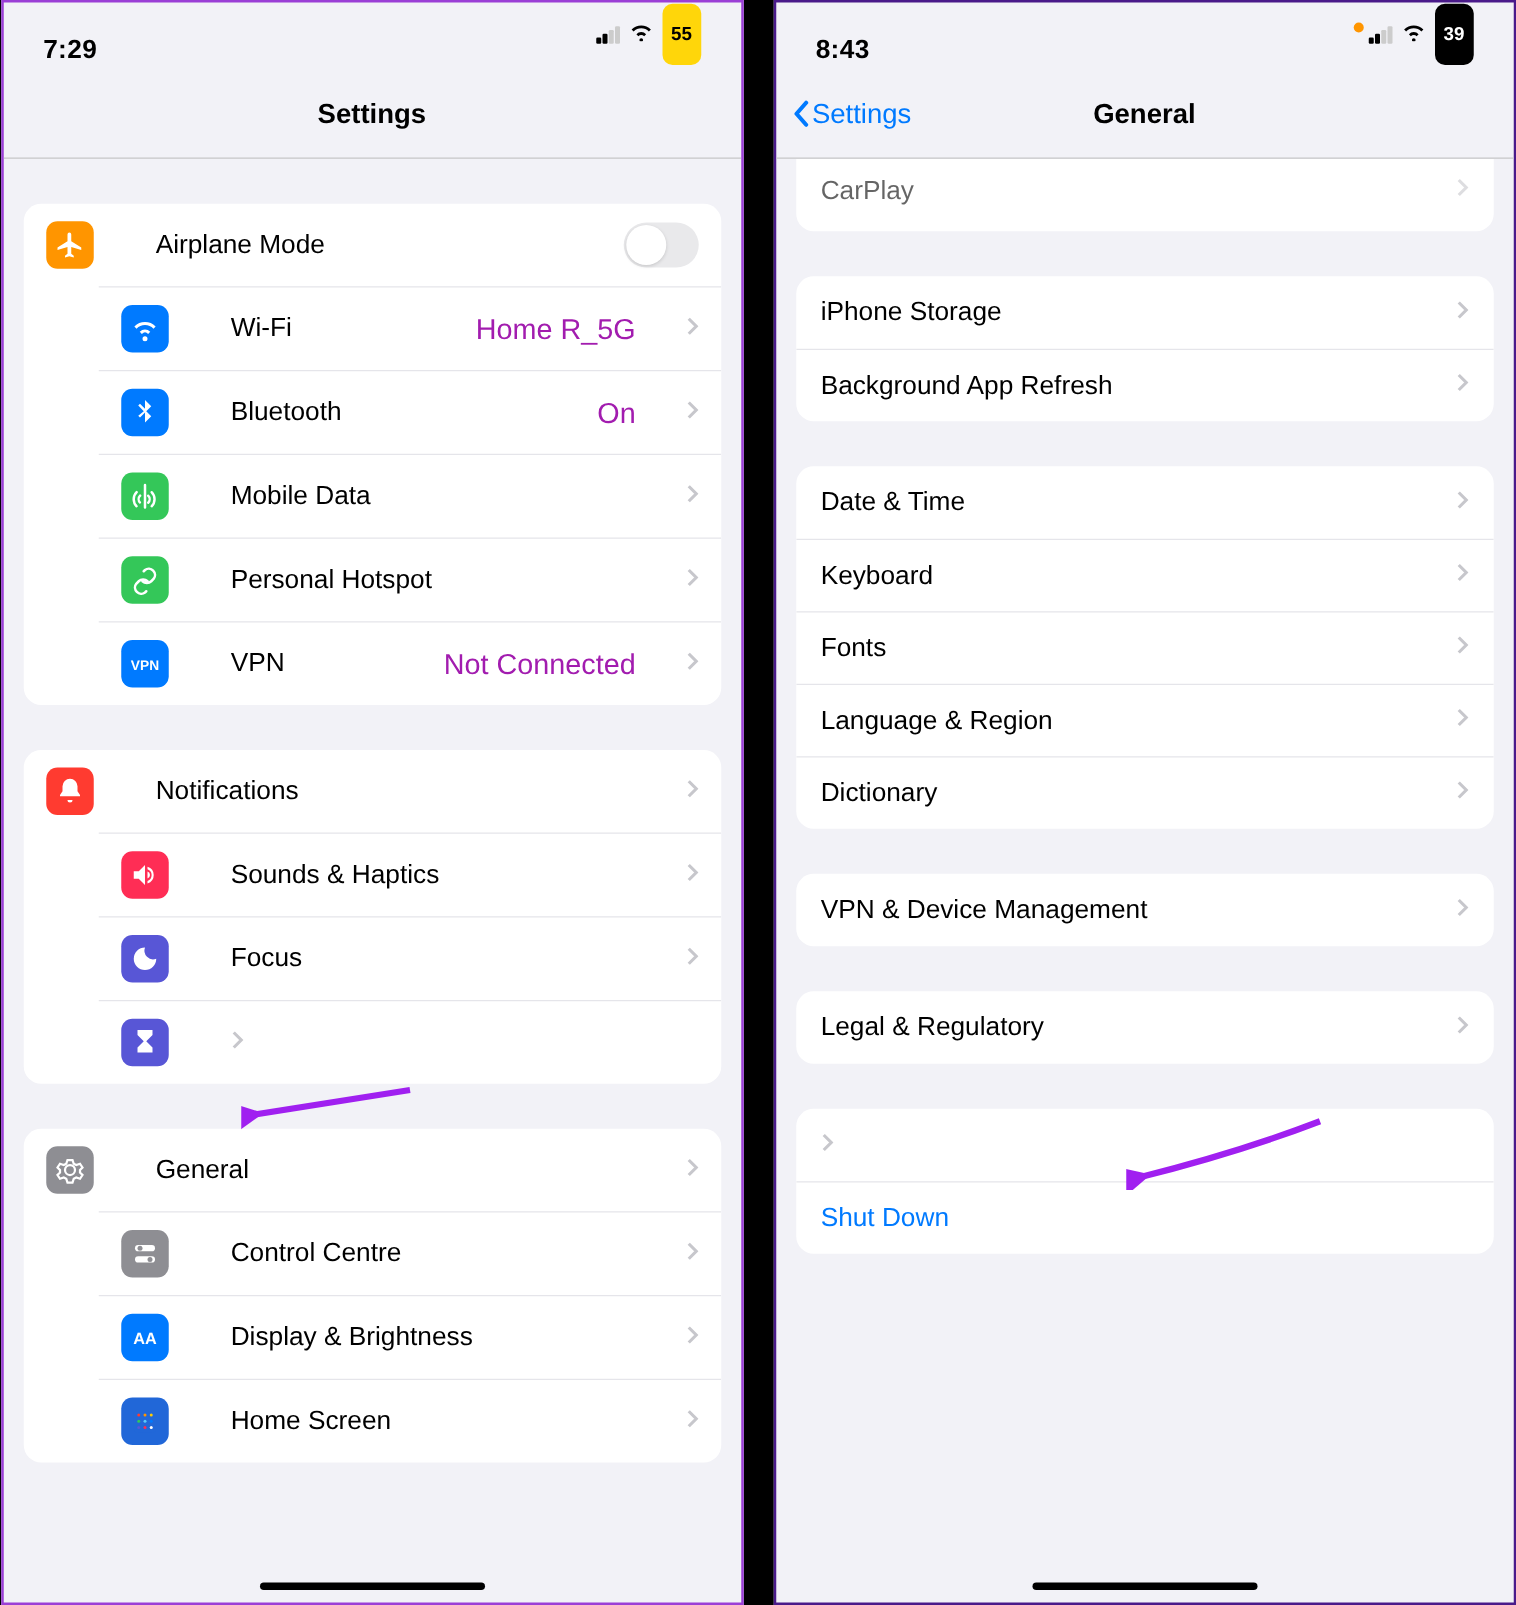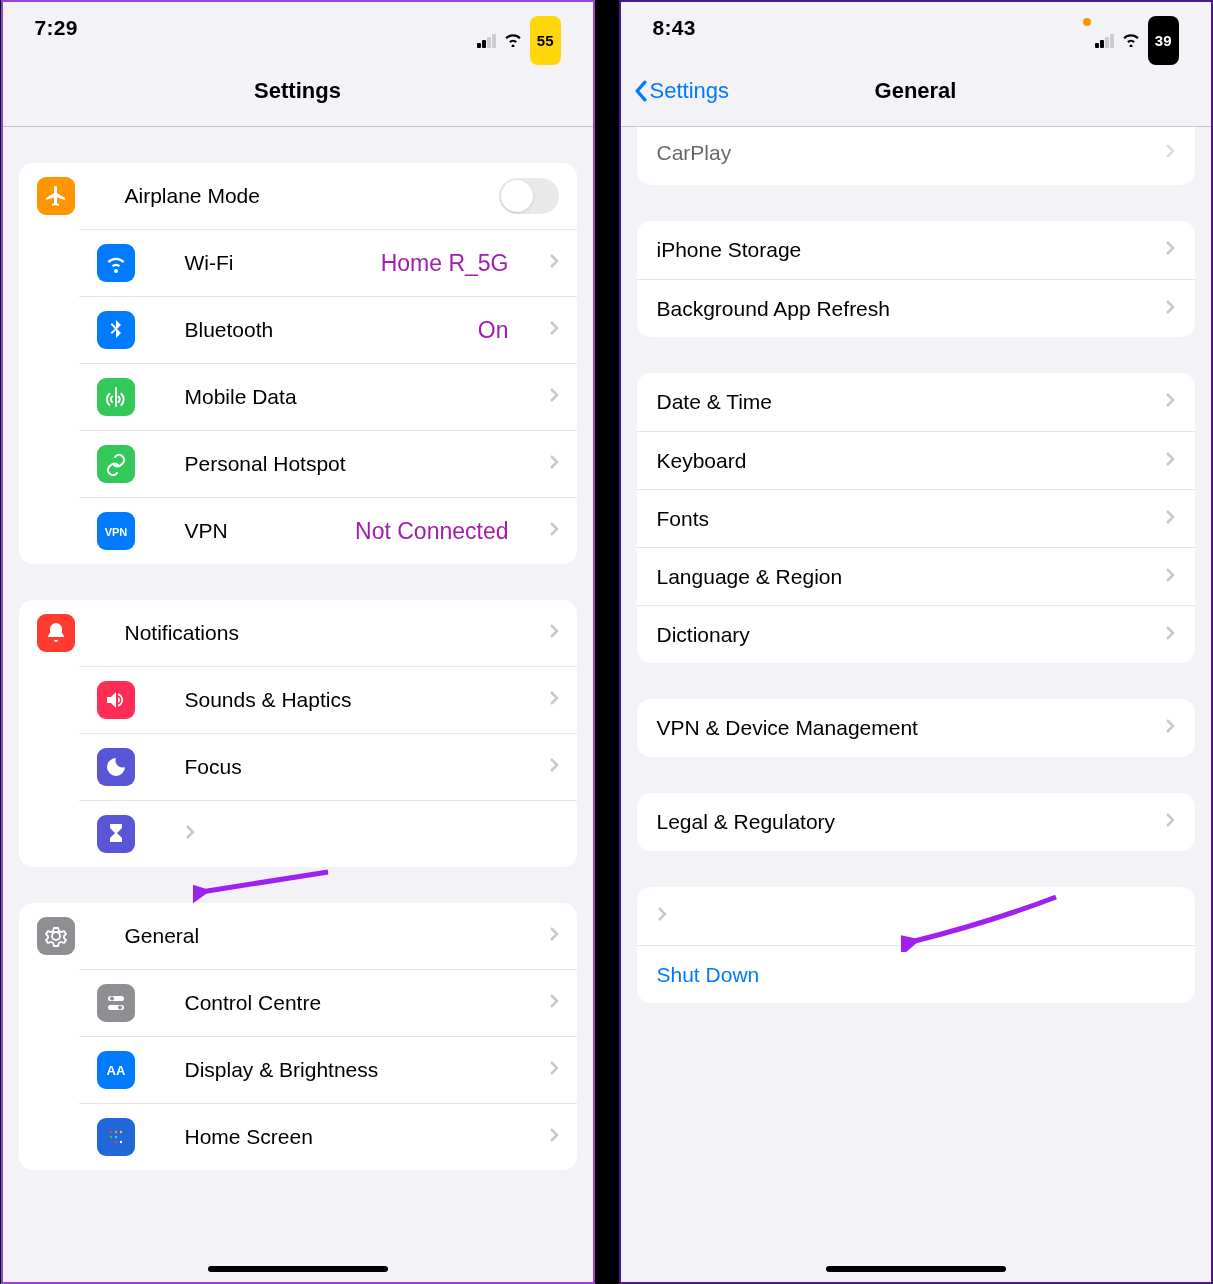--- a/index.html
+++ b/index.html
@@ -1,19 +1,19 @@
 <!DOCTYPE html>
 <html><head>
   <meta charset="utf-8">
   <style>
     * { margin: 0; padding: 0; box-sizing: border-box; font-family: -apple-system, BlinkMacSystemFont, 'Helvetica Neue', sans-serif; }
     body { background: #000; display: flex; justify-content: center; align-items: flex-start; gap: 24px; padding: 0; }
     .phone { width: 594px; height: 1284px; background: #f2f2f7; position: relative; border: 2px solid #9b3fd6; overflow: hidden; }
     .phone-right { border-color: #4a1a8a; }
-    .status-bar { display: flex; justify-content: space-between; align-items: flex-start; padding: 14px 32px 8px; height: 58px; }
+    .status-bar { display: flex; justify-content: space-between; align-items: flex-end; padding: 14px 32px 8px; height: 58px; }
     .status-time { font-size: 21px; font-weight: 600; letter-spacing: 0.3px; }
     .status-icons { display: flex; align-items: center; gap: 7px; }
     .signal-bars { display: flex; align-items: flex-end; gap: 1.5px; height: 14px; }
     .signal-bars span { width: 3.5px; background: #000; border-radius: 1px; }
     .signal-bars span:nth-child(1){height:5px;} .signal-bars span:nth-child(2){height:8px;}
     .signal-bars span:nth-child(3){height:11px;background:#ccc;} .signal-bars span:nth-child(4){height:14px;background:#ccc;}
     .wifi-glyph { font-size: 19px; line-height: 1; }
     .battery-pill { padding: 16px 7px; border-radius: 8px; font-size: 15px; font-weight: 700; display:flex; align-items:center; }
     .battery-yellow { background: #ffd60a; color:#000; }
     .battery-black { background: #000; color:#fff; }

